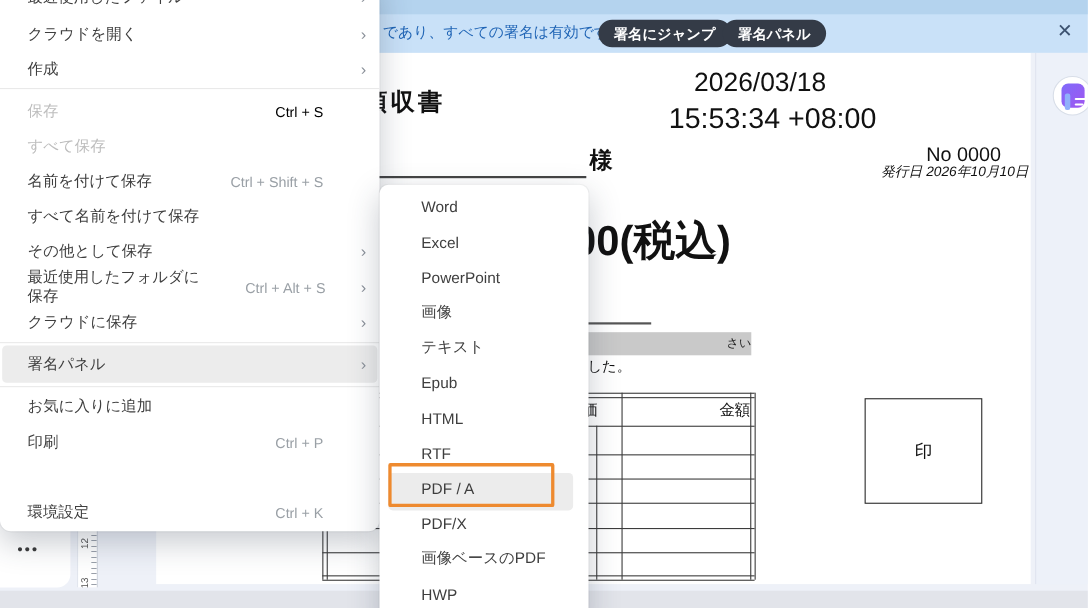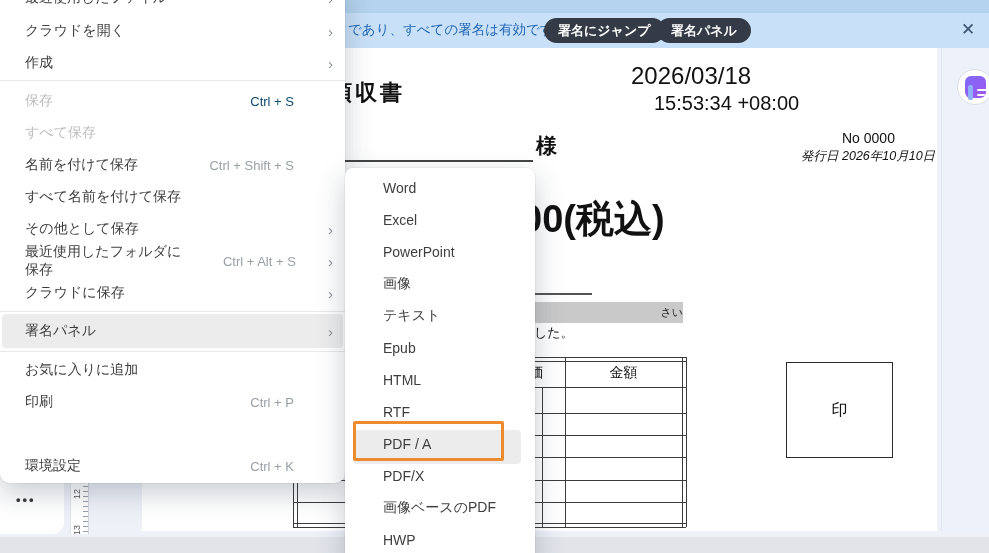--- a/index.html
+++ b/index.html
@@ -15,32 +15,32 @@
     border-radius:13px; font-size:13px; font-weight:bold; padding:0 14px; line-height:25px;
     font-family:inherit; cursor:pointer; }
   .btn-jump { left:544px; }
   .btn-panel { left:657px; }
   .banner-close { position:absolute; left:961px; top:19px; font-size:17px; color:#3c5270; cursor:pointer; }
 
   
   .page { position:absolute; left:142px; top:48px; width:795px; height:483px; background:#fff; z-index:1; color:#111; }
   .doc-title { position:absolute; left:188px; top:30px; font-size:22px; font-weight:bold; letter-spacing:3px; }
   .stamp-date { position:absolute; left:489px; top:14px; font-size:24px; }
-  .stamp-time { position:absolute; left:512px; top:44px; font-size:20px; }
-  .doc-no { position:absolute; left:700px; top:82px; font-size:14px; }
+  .stamp-time { position:absolute; left:466px; top:44px; font-size:26px; }
+  .doc-no { position:absolute; left:700px; top:82px; font-size:18px; }
   .doc-issue { position:absolute; left:659px; top:100px; font-size:12.5px;font-style:italic; }
   .honorific { position:absolute; left:394px; top:84px; font-size:21px; font-weight:bold; }
   .uline1 { position:absolute; left:113px; top:112px; width:278px; height:2px; background:#444; }
   .amount { position:absolute; left:379px; top:146px; font-size:38px; font-weight:bold; }
   .uline2 { position:absolute; left:392px; top:245px; width:58px; height:2px; background:#555; }
   .graybar { position:absolute; left:356px; top:254px; width:185px; height:21px; background:#c9c9c9;
     font-size:11px; color:#222; line-height:21px; padding-left:38px;text-align:right; }
   .note-frag { position:absolute; left:392px; top:276px; font-size:13px; }
   .th-unit { position:absolute; left:352px; top:316px; width:71px; text-align:center; font-size:14px; }
-  .th-amt { position:absolute; left:423px; top:316px; width:117px; text-align:center; font-size:14px; }
+  .th-amt { position:absolute; left:423px; top:316px; width:117px; text-align:right; font-size:14px; }
   .tl { position:absolute; background:#3c3c3c; }
   .seal-box { position:absolute; left:644px; top:314px; width:107px; height:96px; border:1.5px solid #2a2a2a;
     display:flex; align-items:center; justify-content:center; font-size:16px; }
 
   
   .right-panel { position:absolute; left:941px; top:48px; width:48px; height:483px; background:#edf1f9;
     border-left:1px solid #dfe4ef; z-index:1; }
   .ai-btn { position:absolute; left:957px; top:69px; width:36px; height:36px; border-radius:50%;
     background:#fff; border:1px solid #d8dee8; z-index:5; cursor:pointer; }
   .ai-glyph { position:absolute; left:7px; top:6px; width:21px; height:22px; border-radius:6px;
@@ -67,21 +67,21 @@
   
   .menu { position:absolute; left:0; top:-22px; width:345px; height:505px; background:#fff;
     border-radius:0 0 10px 10px; box-shadow:0 10px 28px rgba(40,50,70,.25), 0 0 0 1px rgba(0,0,0,.04);
     z-index:30; }
   .mrow { position:absolute; left:2px; right:2px; height:32px; display:flex; align-items:center;
     padding:0 10px 0 23px; font-size:14px; color:#3e3e3e; border-radius:4px; cursor:pointer;gap:19px; }
   .mrow .sp { flex:1; }
   .mrow .sc { color:#9aa0a6; font-size:13px; margin-right:6px; white-space:nowrap; }
   .mrow .ar { color:#8a9099; font-size:15px; width:14px; text-align:right; }
   .mrow.disabled { color:#bdbdbd; cursor:default; }
-  .mrow.disabled .sc { color:#0c4a6e; }
+  .mrow.disabled .sc { color:#000000; }
   .mrow.hl { background:#ececec; height:34px; }
   .msep { position:absolute; left:0; right:0; height:1px; background:#e9e9e9; }
 
   
   .submenu { position:absolute; left:345px; top:168px; width:190px; height:402px; background:#fff;
     border-radius:8px; box-shadow:0 10px 28px rgba(40,50,70,.25), 0 0 0 1px rgba(0,0,0,.04); z-index:31; }
   .srow { position:absolute; left:4px; right:4px; height:32px; display:flex; align-items:center;
     padding-left:34px; font-size:14px; color:#3e3e3e; cursor:pointer; }
   .srow-hl-bg { position:absolute; left:8px; top:262px; width:168px; height:34px; background:#ececec; border-radius:4px; }
   .orange-box { position:absolute; left:8px; top:253px; width:151px; height:40px; border:3px solid #ee8a2f;

